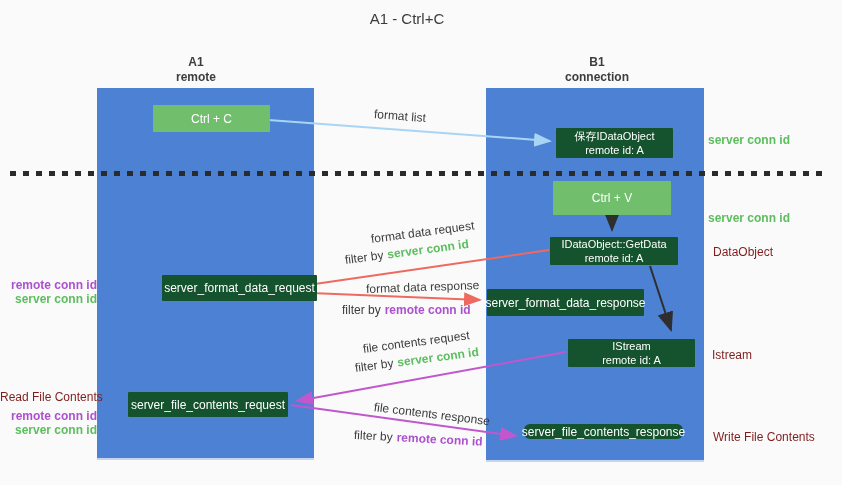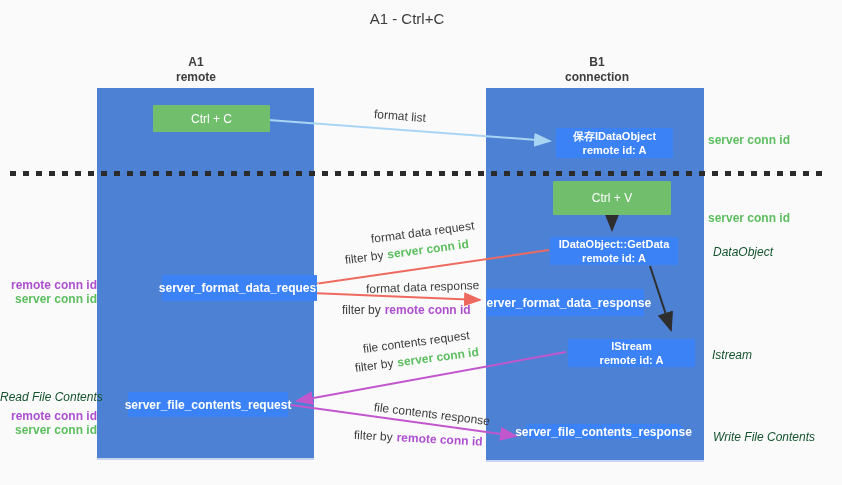--- a/index.html
+++ b/index.html
@@ -29,31 +29,31 @@
   .divider{
     position:absolute;left:10px;top:171px;width:813px;height:5px;
     background:repeating-linear-gradient(90deg,#2b2b2b 0 6px,transparent 6px 13px);
   }
   .node{
     position:absolute;
     display:flex;flex-direction:column;align-items:center;justify-content:center;
     color:#ffffff;font-size:12px;text-align:center;border-radius:1px;
   }
   .node.green{background:#71bf6d;}
-  .node.orange{background:#3b82f6;font-weight:bold;}
+  .node.orange{background:#14532d;}
   .node .l2{font-size:11px;line-height:14px;}
   .node .l1{font-size:11px;line-height:14px;}
   .flow-label{
     position:absolute;font-size:12px;color:#3c3c3c;white-space:nowrap;
     transform-origin:left center;
   }
   .green-t{color:#5cbe5e;font-weight:bold;}
   .purple-t{color:#ad50cf;font-weight:bold;}
   .ann{position:absolute;font-size:12px;white-space:nowrap;}
-  .ann.dark{color:#14532d;font-style:italic;}
+  .ann.dark{color:#7f1d1d;}
   .left-group{
     position:absolute;left:0;width:97px;text-align:right;
     font-size:12px;line-height:14px;
   }
   svg.arrows{position:absolute;left:0;top:0;}
   .sp{margin-left:4px;}
 </style>
 </head>
 <body>
 

